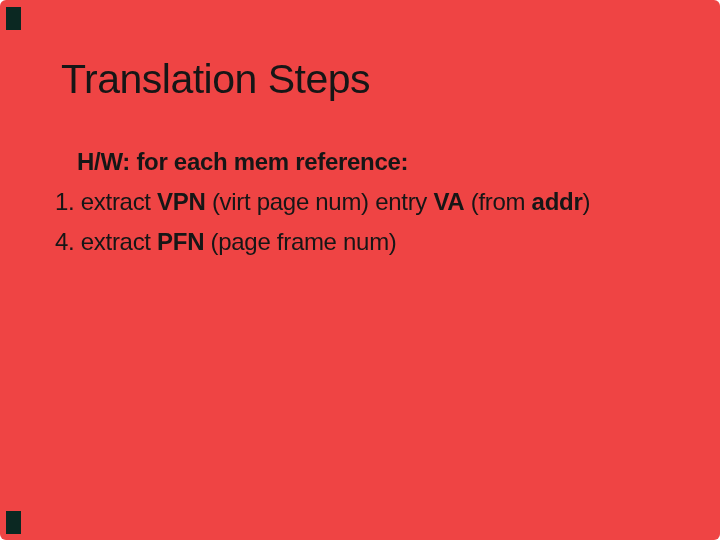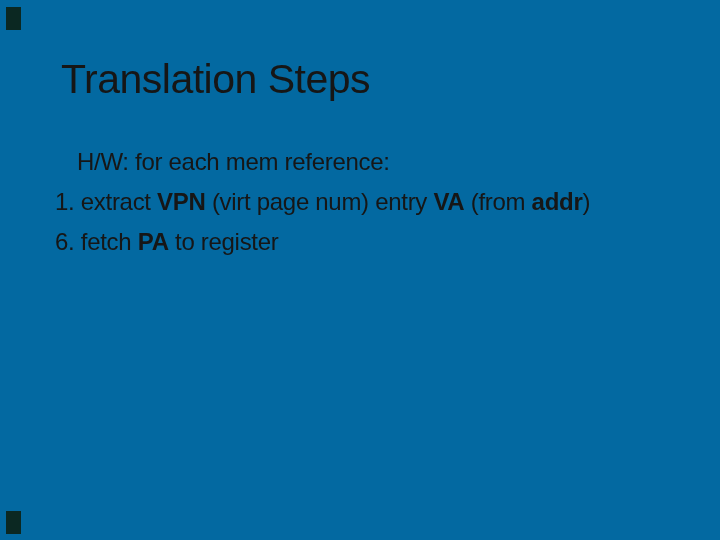--- a/index.html
+++ b/index.html
@@ -43,42 +43,43 @@
     left: 55px;
     top: 142px;
     width: 630px;
     font-size: 24px;
     line-height: 40px;
     letter-spacing: -0.3px;
   }
   .intro-line {
     padding-left: 22px;
     white-space: nowrap;
+    font-weight: bold;
   }
   .steps-list {
     margin: 0;
     padding: 0;
     list-style: none;
   }
   .steps-list li {
     white-space: nowrap;
   }
   .bold {
     font-weight: 700;
   }
 </style>
 </head>
 <body>
 
-<div class="slide" style="background-color: #0369a1; color: rgb(22, 22, 22);">
+<div class="slide" style="background-color: #ef4444; color: rgb(22, 22, 22); border-radius: 6px;">
   <div class="corner-mark top" style="background-color: rgb(11, 40, 34);"></div>
   <div class="corner-mark bottom" style="background-color: rgb(11, 40, 34);"></div>
 
   <h1 class="slide-title">Translation Steps</h1>
 
   <div class="slide-body">
     <div class="intro-line">H/W: for each mem reference:</div>
     <ol class="steps-list">
         <li><span>1. </span><span>extract </span><span class="bold">VPN</span><span> (virt page num) entry </span><span class="bold">VA</span><span> (from </span><span class="bold">addr</span><span>)</span></li>
-        <li><span>6. </span><span>fetch </span><span class="bold">PA</span><span> to register</span></li>
+        <li><span>4. </span><span>extract </span><span class="bold">PFN</span><span> (page frame num)</span></li>
       </ol>
   </div>
 </div>
 
 </body></html>

